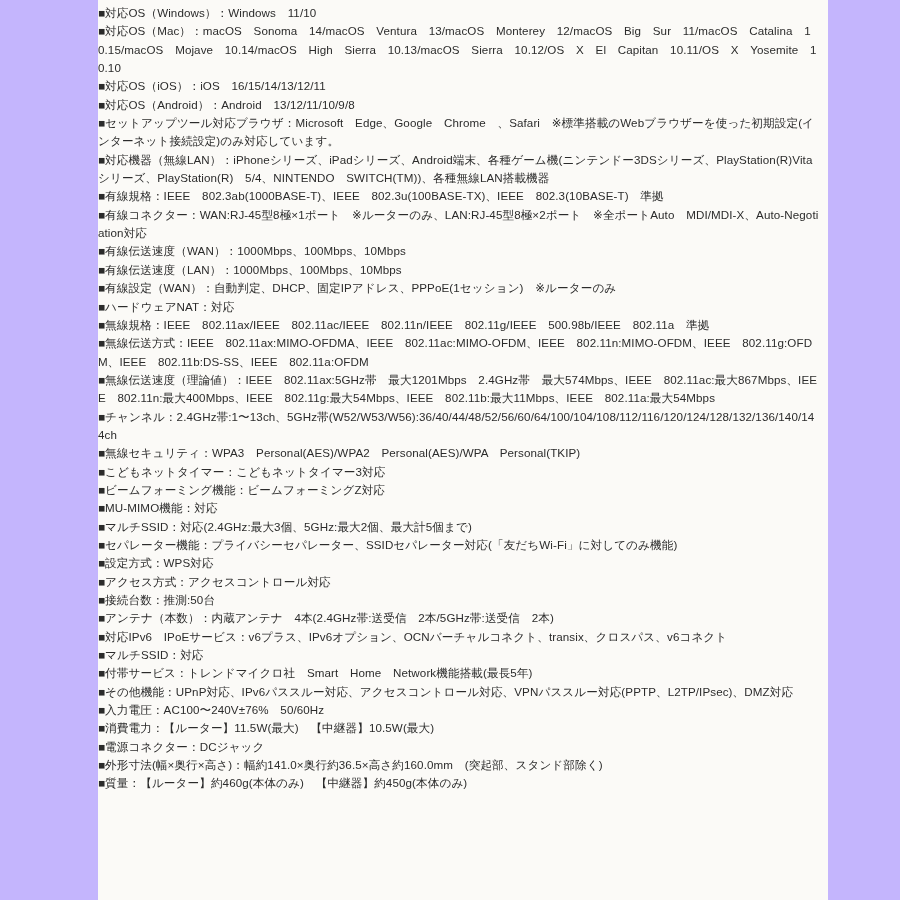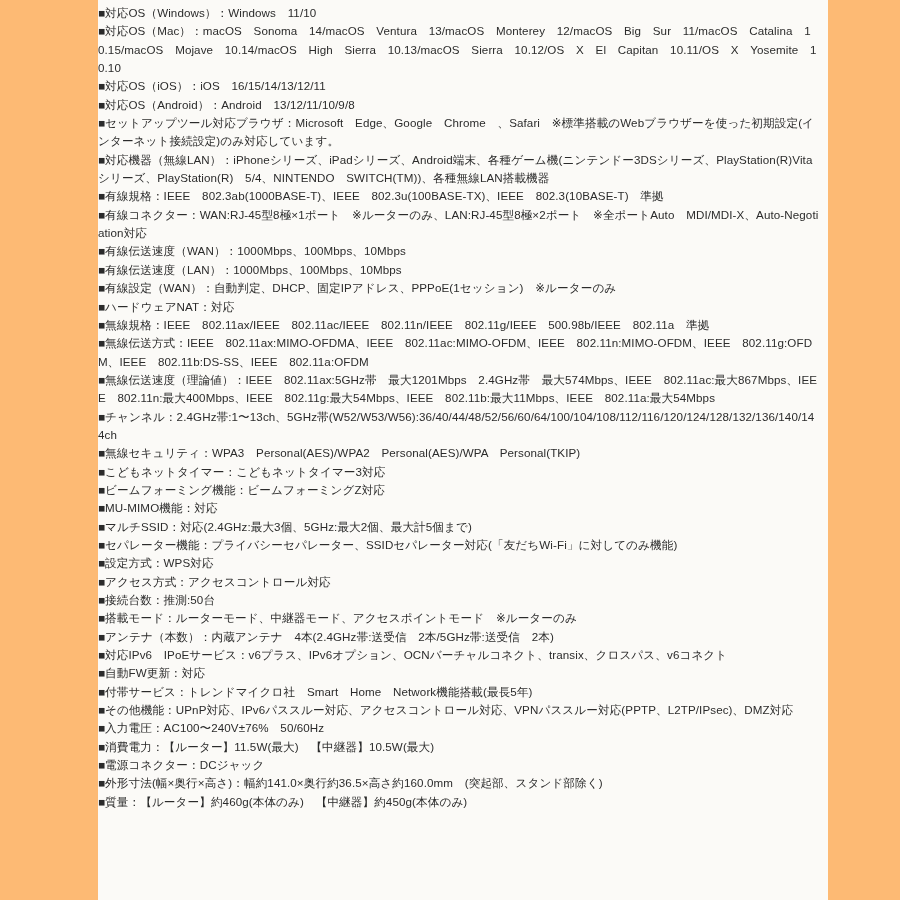--- a/index.html
+++ b/index.html
@@ -47,21 +47,21 @@
     padding: 0;
     white-space: pre-wrap;
     word-break: break-all;
     overflow-wrap: anywhere;
     text-indent: 0;
   }
 </style>
 </head>
 <body>
 
-<div id="page" style="background: #fdba74;">
+<div id="page" style="background: #c4b5fd;">
   <div id="spec-panel" style="background: rgb(251, 250, 247);"></div>
   <div id="spec-list" style="color: rgb(43, 43, 43);">
       <div class="spec-line">■対応OS（Windows）：Windows　11/10</div>
       <div class="spec-line">■対応OS（Mac）：macOS　Sonoma　14/macOS　Ventura　13/macOS　Monterey　12/macOS　Big　Sur　11/macOS　Catalina　10.15/macOS　Mojave　10.14/macOS　High　Sierra　10.13/macOS　Sierra　10.12/OS　X　El　Capitan　10.11/OS　X　Yosemite　10.10</div>
       <div class="spec-line">■対応OS（iOS）：iOS　16/15/14/13/12/11</div>
       <div class="spec-line">■対応OS（Android）：Android　13/12/11/10/9/8</div>
       <div class="spec-line">■セットアップツール対応ブラウザ：Microsoft　Edge、Google　Chrome　、Safari　※標準搭載のWebブラウザーを使った初期設定(インターネット接続設定)のみ対応しています。</div>
       <div class="spec-line">■対応機器（無線LAN）：iPhoneシリーズ、iPadシリーズ、Android端末、各種ゲーム機(ニンテンドー3DSシリーズ、PlayStation(R)Vitaシリーズ、PlayStation(R)　5/4、NINTENDO　SWITCH(TM))、各種無線LAN搭載機器</div>
       <div class="spec-line">■有線規格：IEEE　802.3ab(1000BASE-T)、IEEE　802.3u(100BASE-TX)、IEEE　802.3(10BASE-T)　準拠</div>
       <div class="spec-line">■有線コネクター：WAN:RJ-45型8極×1ポート　※ルーターのみ、LAN:RJ-45型8極×2ポート　※全ポートAuto　MDI/MDI-X、Auto-Negotiation対応</div>
@@ -75,24 +75,23 @@
       <div class="spec-line">■チャンネル：2.4GHz帯:1〜13ch、5GHz帯(W52/W53/W56):36/40/44/48/52/56/60/64/100/104/108/112/116/120/124/128/132/136/140/144ch</div>
       <div class="spec-line">■無線セキュリティ：WPA3　Personal(AES)/WPA2　Personal(AES)/WPA　Personal(TKIP)</div>
       <div class="spec-line">■こどもネットタイマー：こどもネットタイマー3対応</div>
       <div class="spec-line">■ビームフォーミング機能：ビームフォーミングZ対応</div>
       <div class="spec-line">■MU-MIMO機能：対応</div>
       <div class="spec-line">■マルチSSID：対応(2.4GHz:最大3個、5GHz:最大2個、最大計5個まで)</div>
       <div class="spec-line">■セパレーター機能：プライバシーセパレーター、SSIDセパレーター対応(「友だちWi-Fi」に対してのみ機能)</div>
       <div class="spec-line">■設定方式：WPS対応</div>
       <div class="spec-line">■アクセス方式：アクセスコントロール対応</div>
       <div class="spec-line">■接続台数：推測:50台</div>
-      <div class="spec-line">■搭載モード：ルーターモード、中継器モード、アクセスポイントモード　※ルーターのみ</div>
       <div class="spec-line">■アンテナ（本数）：内蔵アンテナ　4本(2.4GHz帯:送受信　2本/5GHz帯:送受信　2本)</div>
       <div class="spec-line">■対応IPv6　IPoEサービス：v6プラス、IPv6オプション、OCNバーチャルコネクト、transix、クロスパス、v6コネクト</div>
-      <div class="spec-line">■自動FW更新：対応</div>
+      <div class="spec-line">■マルチSSID：対応</div>
       <div class="spec-line">■付帯サービス：トレンドマイクロ社　Smart　Home　Network機能搭載(最長5年)</div>
       <div class="spec-line">■その他機能：UPnP対応、IPv6パススルー対応、アクセスコントロール対応、VPNパススルー対応(PPTP、L2TP/IPsec)、DMZ対応</div>
       <div class="spec-line">■入力電圧：AC100〜240V±76%　50/60Hz</div>
       <div class="spec-line">■消費電力：【ルーター】11.5W(最大)　【中継器】10.5W(最大)</div>
       <div class="spec-line">■電源コネクター：DCジャック</div>
       <div class="spec-line">■外形寸法(幅×奥行×高さ)：幅約141.0×奥行約36.5×高さ約160.0mm　(突起部、スタンド部除く)</div>
       <div class="spec-line">■質量：【ルーター】約460g(本体のみ)　【中継器】約450g(本体のみ)</div>
     </div>
 </div>
 

